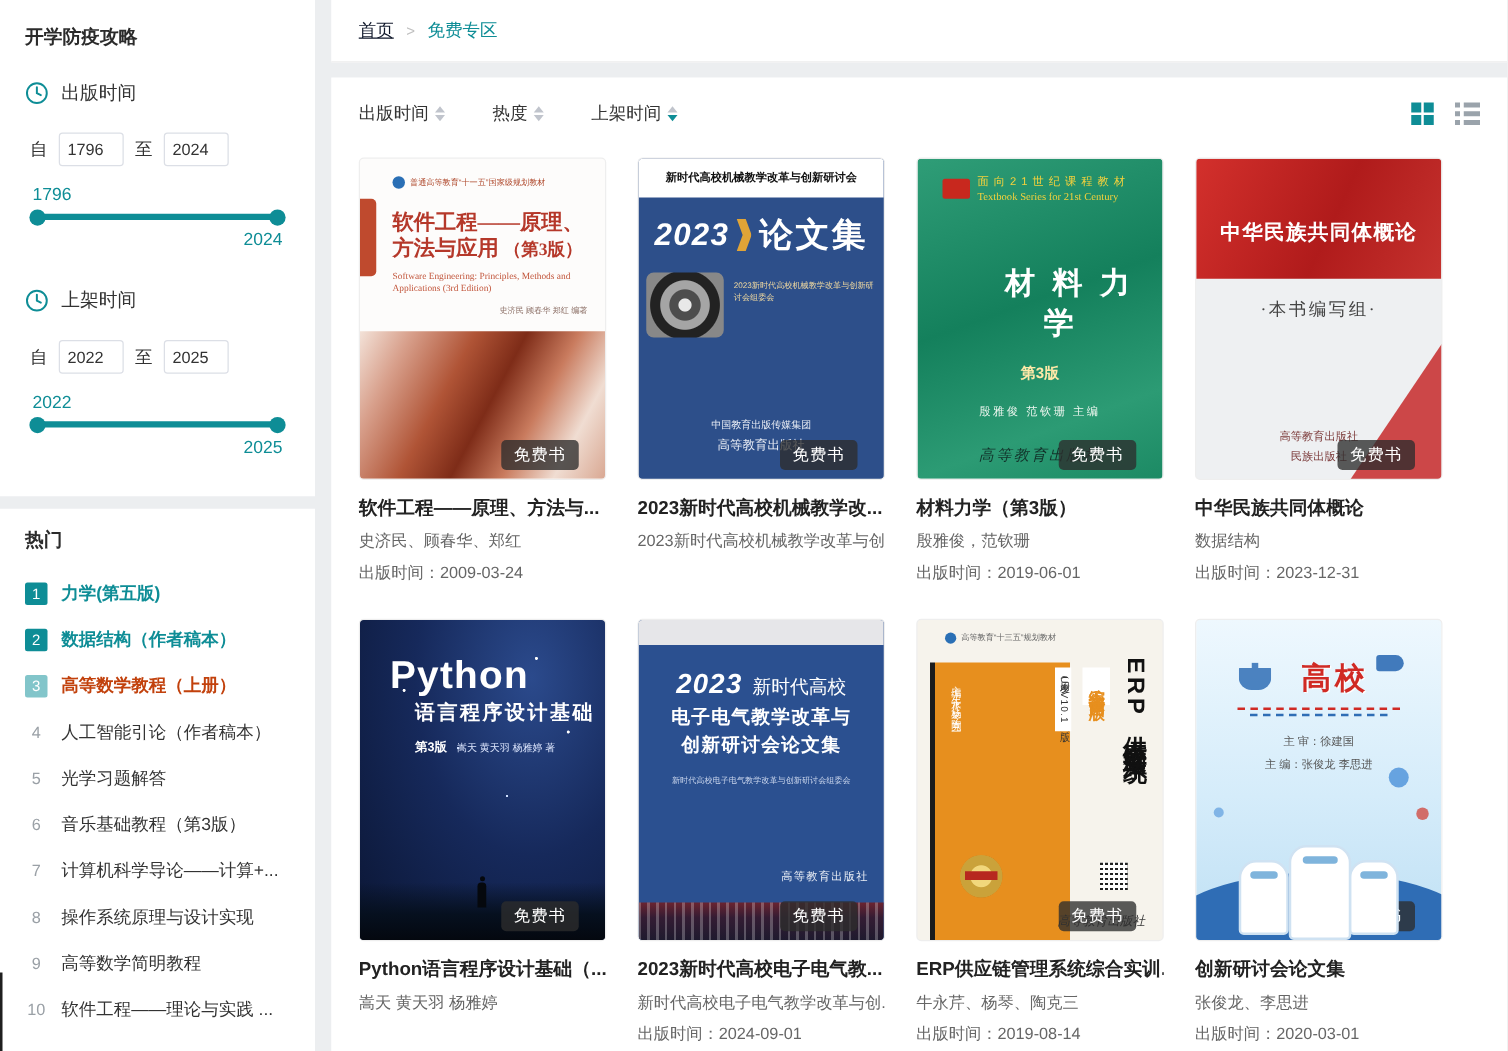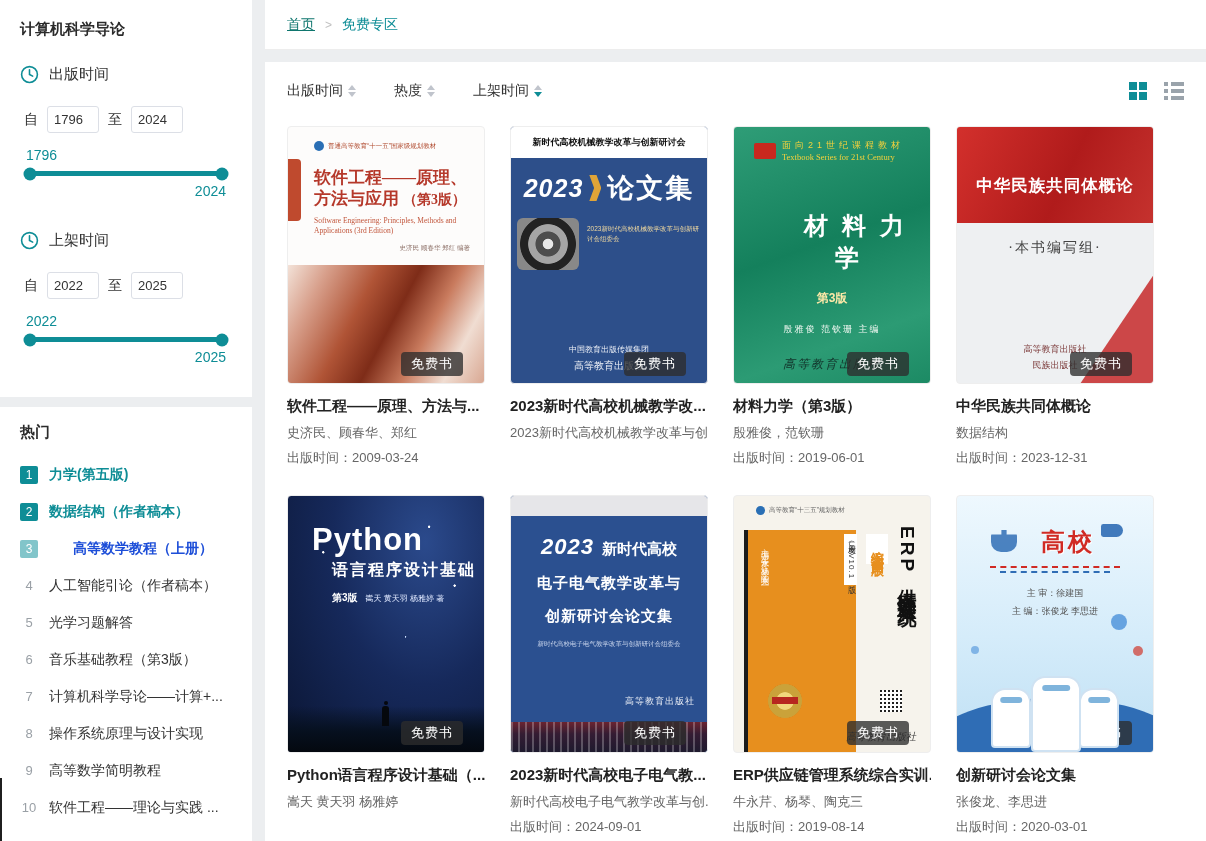--- a/index.html
+++ b/index.html
@@ -25,27 +25,27 @@
   .max-label{ font-size:14px; color:#0e8d96; text-align:right; margin-top:7px;}
   .hot-title{ font-size:15px; font-weight:bold; color:#2b2b2b; margin-bottom:14px;}
   .hot-list{ list-style:none; }
   .hot-list li{ display:flex; align-items:center; gap:11px; height:37px; cursor:pointer; }
   .rank{ min-width:18px; height:18px; border-radius:2px; font-size:12px; display:flex; align-items:center; justify-content:center;}
   .rank.t-dark{ background:#0e8d96; color:#fff;}
   .rank.t-light{ background:#82c5ca; color:#fff;}
   .rank.plain{ background:none; color:#9aa0a6; font-size:13px;}
   .hot-label{ font-size:14px; color:#333; white-space:nowrap; overflow:hidden;}
   .hot-label.c-dark{ color:#0e8d96; font-weight:bold;}
-  .hot-label.c-light{ color:#1d4ed8; font-weight:bold;margin-left:24px;}
+  .hot-label.c-light{ color:#c2410c; font-weight:bold;}
   .edge-mark{ position:absolute; left:0; top:778px; width:2px; height:63px; background:#1f1f1f;}
 
   
   .bc-bar{ position:absolute; left:265px; top:0; width:941px; height:50px; background:#fff;
            border-bottom:1px solid #ededed; display:flex; align-items:center; padding:0 22px; gap:10px; font-size:14px;}
-  .bc-home{ color:#0f766e; cursor:pointer;text-decoration:underline;}
+  .bc-home{ color:#0f172a; cursor:pointer;text-decoration:underline;}
   .bc-sep{ color:#c0c0c0; font-size:12px;}
   .bc-cur{ color:#0e8d96; cursor:pointer;}
 
   
   .main{ position:absolute; left:265px; top:62px; width:941px; height:779px; background:#fff; padding:20px 22px; overflow:hidden;}
   .sort-row{ display:flex; align-items:center; }
   .sort-item{ display:flex; align-items:center; font-size:14px; color:#333; margin-right:38px; cursor:pointer;}
   .carets{ display:inline-flex; flex-direction:column; gap:2px; margin-left:5px;}
   .car-up{ width:0;height:0;border-left:4px solid transparent;border-right:4px solid transparent;border-bottom:5px solid #c0c4cc;}
   .car-dn{ width:0;height:0;border-left:4px solid transparent;border-right:4px solid transparent;border-top:5px solid #c0c4cc;}
@@ -86,21 +86,21 @@
   .cov2{ background:#2d4f8a; }
   .c2-head{ background:#fff; color:#111; font-weight:bold; font-size:9px; text-align:center; padding:9px 4px; white-space:nowrap;}
   .c2-trow{ display:flex; align-items:center; justify-content:center; gap:6px; margin-top:12px;}
   .c2-year{ color:#fff; font-size:25px; font-weight:bold; font-style:italic; letter-spacing:1px;}
   .c2-chev{ width:12px; height:26px; background:#e0a437; clip-path:polygon(0 0,60% 0,100% 50%,60% 100%,0 100%,40% 50%);}
   .c2-big{ color:#fff; font-size:27px; font-weight:bold; font-family:"Liberation Serif","DejaVu Serif",serif; letter-spacing:2px;}
   .c2-mid{ display:flex; align-items:flex-start; gap:8px; margin:12px 8px 0 6px;}
   .c2-img{ flex:none; width:62px; height:52px; border-radius:6px;
            background:radial-gradient(circle at 50% 50%, #e8e8e8 0 12%, #4d4d4d 14% 30%, #a5a5a5 32% 48%, #222 50% 68%, #888 70% 100%);}
   .c2-org{ font-size:6.5px; color:#f0d9a0; line-height:1.6; padding-top:6px;}
-  .c2-pub{ position:absolute; bottom:10px; left:0; width:100%; text-align:center; color:#e9edf5;}
+  .c2-pub{ position:absolute; bottom:20px; left:0; width:100%; text-align:center; color:#e9edf5;}
   .c2-pub .p1{ font-size:8px; margin-bottom:4px;}
   .c2-pub .p2{ font-size:10px; font-family:"Liberation Serif","DejaVu Serif",serif;}
 
   
   .cov3{ background:linear-gradient(160deg,#2f9d77 0%,#14805c 45%,#2c9b74 78%,#1c8a64 100%);}
   .c3-series{ display:flex; align-items:center; gap:6px; margin:12px 10px 0 20px;}
   .c3-badge{ flex:none; width:22px; height:16px; background:#c8281e; border-radius:2px;}
   .c3-s1{ font-size:9px; color:#f5d23c; letter-spacing:4px; white-space:nowrap;}
   .c3-s2{ font-size:8.5px; color:#f5d23c; font-family:"Liberation Serif","DejaVu Serif",serif; white-space:nowrap;}
   .c3-title{ margin-top:48px; text-align:center; color:#fff; font-size:24px; font-weight:bold; letter-spacing:14px; text-indent:14px;margin-left:44px;}
@@ -136,22 +136,22 @@
   .c5-ground{ position:absolute; bottom:0; left:0; width:100%; height:46px;
               background:linear-gradient(180deg, transparent 0%, #06101f 55%, #04080f 100%);}
   .c5-sil{ position:absolute; bottom:26px; left:94px; width:7px; height:20px; background:#05080d; border-radius:3px 3px 0 0;}
   .c5-sil:before{ content:""; position:absolute; top:-5px; left:1.5px; width:4px; height:4px; border-radius:50%; background:#05080d;}
 
   
   .cov6{ background:#2b5090;}
   .c6-top{ height:20px; background:#e6e6e9;}
   .c6-l1{ margin-top:18px; text-align:center; color:#fff;}
   .c6-year{ font-size:22px; font-weight:bold; font-style:italic; letter-spacing:1px; margin-right:8px;}
-  .c6-y2{ font-size:15px; font-weight:bold;}
-  .c6-l2,.c6-l3{ text-align:center; color:#fff; font-size:15px; font-weight:bold; margin-top:14px; letter-spacing:1px;}
+  .c6-y2{ font-size:15px; font-weight:normal;}
+  .c6-l2,.c6-l3{ text-align:center; color:#fff; font-size:15px; font-weight:bold; margin-top:4px; letter-spacing:1px;}
   .c6-org{ margin-top:14px; text-align:center; color:#c9d5ec; font-size:6.5px;}
   .c6-pub{ position:absolute; right:12px; bottom:44px; color:#e9edf5; font-size:9px;
            font-family:"Liberation Serif","DejaVu Serif",serif; letter-spacing:1px;}
   .c6-photo{ position:absolute; bottom:0; left:0; width:100%; height:30px;
      background:linear-gradient(180deg,#6b2430 0%,#341c33 40%,#1e1a2e 100%);}
   .c6-photo:before{ content:""; position:absolute; inset:0;
      background:repeating-linear-gradient(90deg, rgba(255,255,255,.25) 0 2px, transparent 2px 7px);}
 
   
   .cov7{ background:#f6f3ec;}
@@ -201,21 +201,21 @@
   .c8-v1{ right:26px; top:118px; width:16px; height:16px; background:#4a90d9; opacity:.8;}
   .c8-v2{ right:10px; top:150px; width:10px; height:10px; background:#d04338; opacity:.75;}
   .c8-v3{ left:14px; top:150px; width:8px; height:8px; background:#4a90d9; opacity:.6;}
 </style>
 </head>
 <body>
 
 <div class="page">
 
   <div class="sb-filter">
-    <div class="sb-title">计算机科学导论</div>
+    <div class="sb-title">开学防疫攻略</div>
 
     <div class="sec-head">
       <svg width="19" height="19" viewBox="0 0 24 24" fill="none" stroke="#0e8d96" stroke-width="2" stroke-linecap="round">
           <circle cx="12" cy="12" r="10"></circle>
           <path d="M12 6v6l4 2"></path>
         </svg>
       <span>出版时间</span>
     </div>
     <div class="range-row">
       <span>自</span>

